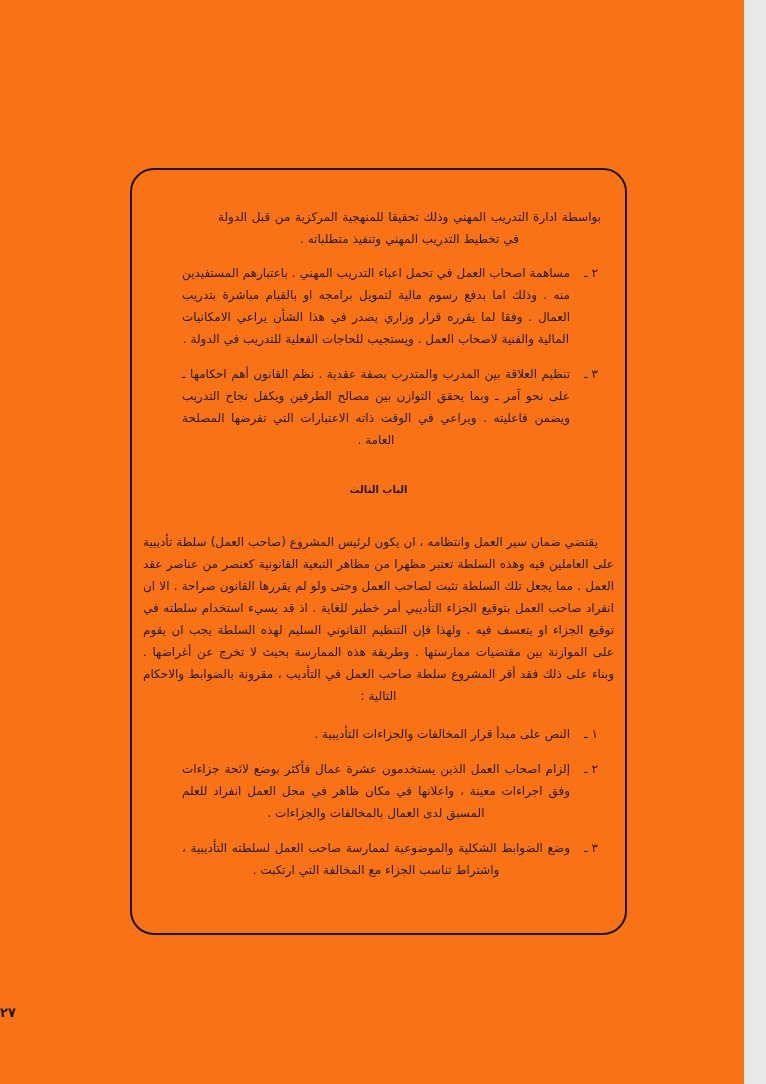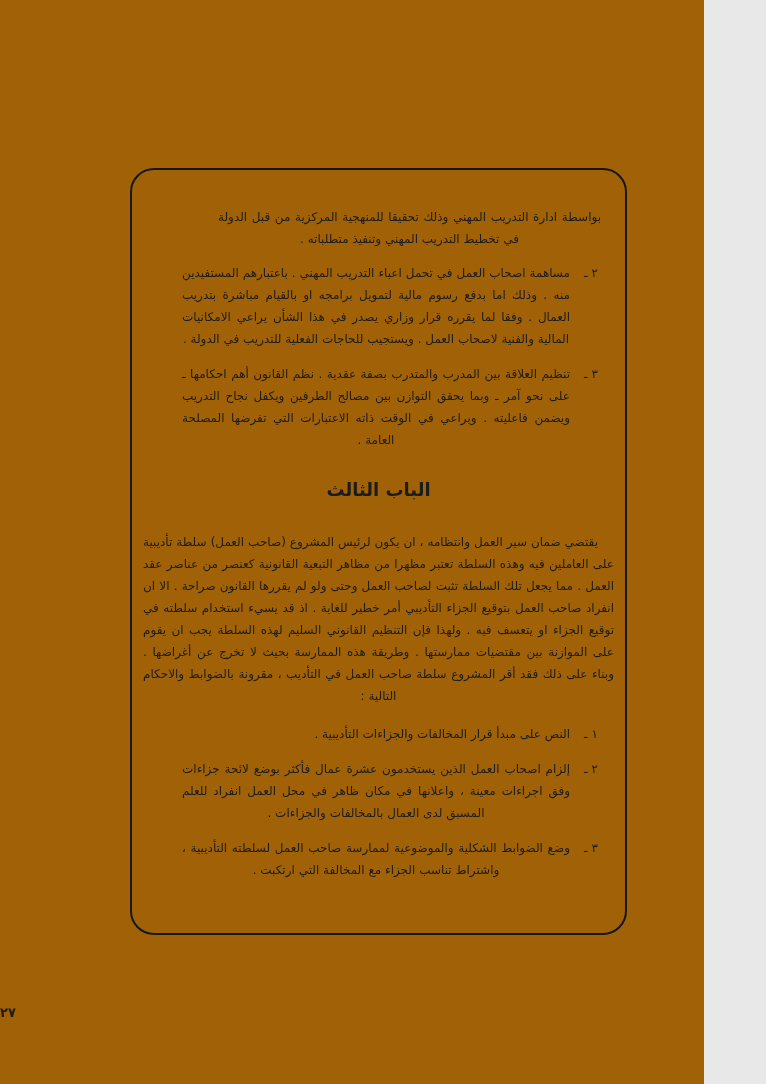--- a/index.html
+++ b/index.html
@@ -1,23 +1,24 @@
 <!DOCTYPE html>
 <html lang="ar"><head>
 <meta charset="utf-8">
 <style>
   html, body { margin: 0; padding: 0; background: #e8e8e8; }
   .sheet {
     position: relative;
     width: 704px;
     height: 1084px;
-    background: #a16207;
+    background: #f97316;
     font-family: "DejaVu Sans", sans-serif;
     color: #1c1c1c;
     overflow: hidden;
+    padding-left: 40px;
   }
   .frame {
     position: absolute;
     left: 130px;
     top: 168px;
     width: 497px;
     height: 767px;
     border: 2px solid #171717;
     border-radius: 24px;
     box-sizing: border-box;
@@ -54,21 +55,21 @@
   .item .body {
     flex: 1;
     text-align: justify;
     text-align-last: center;
   }
   .item .body.single { text-align-last: right; }
   .heading {
     text-align: center;
     text-align-last: center;
     font-weight: bold;
-    font-size: 18px;
+    font-size: 10px;
     line-height: 26px;
     margin: 26px 0 20px 0;
   }
   .para {
     margin: 28px -9px 0 -9px;
     text-indent: 16px;
     text-align: justify;
     text-align-last: center;
   }
   .list2 { margin-top: 16px; }

